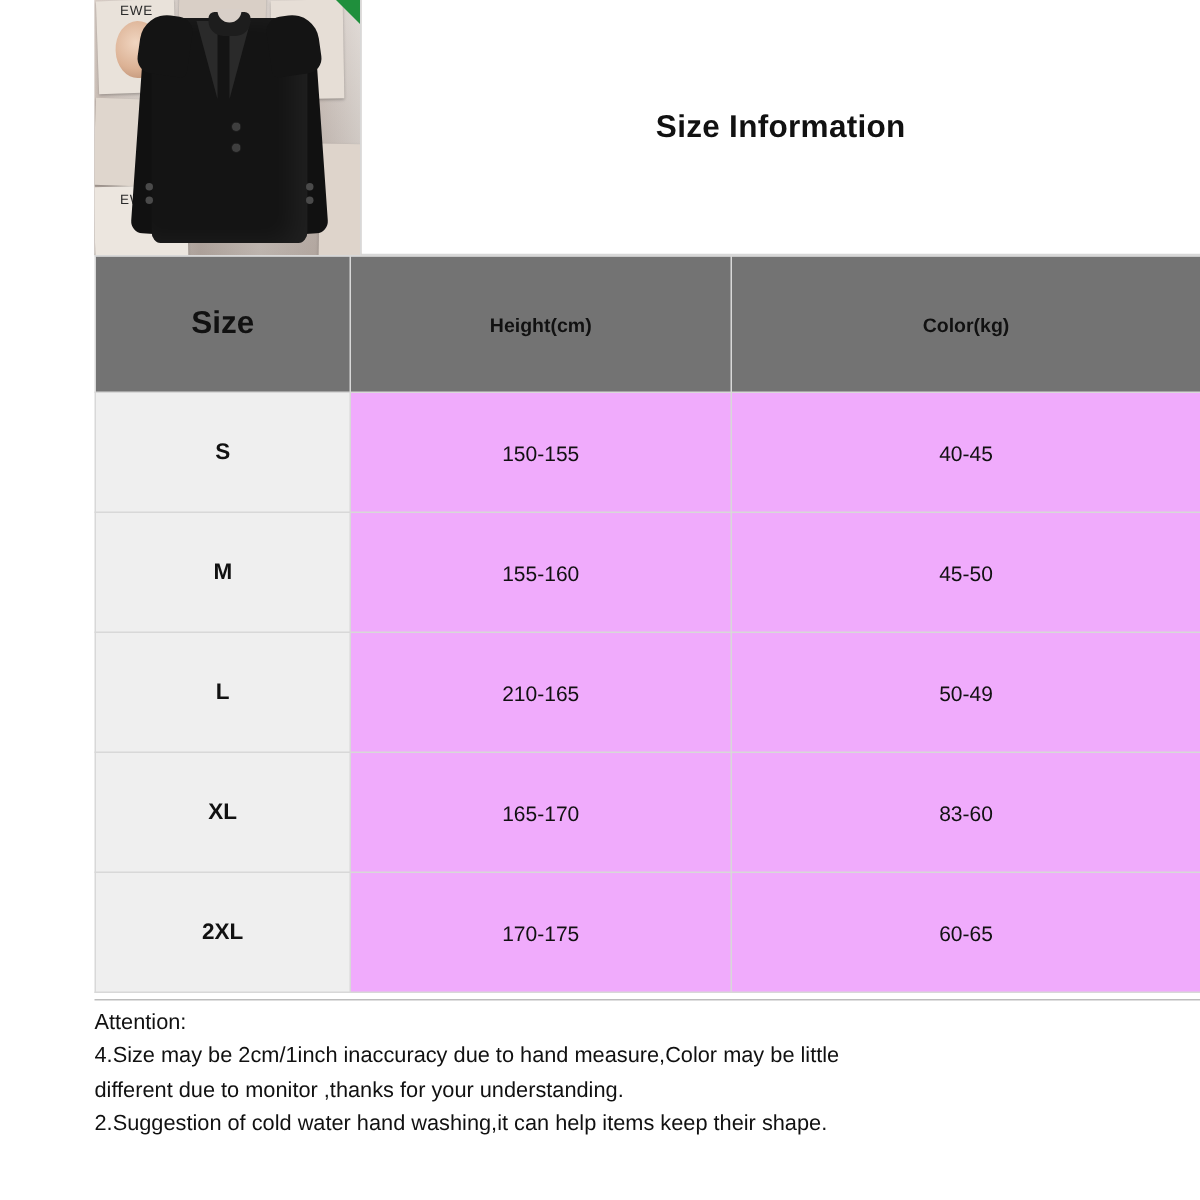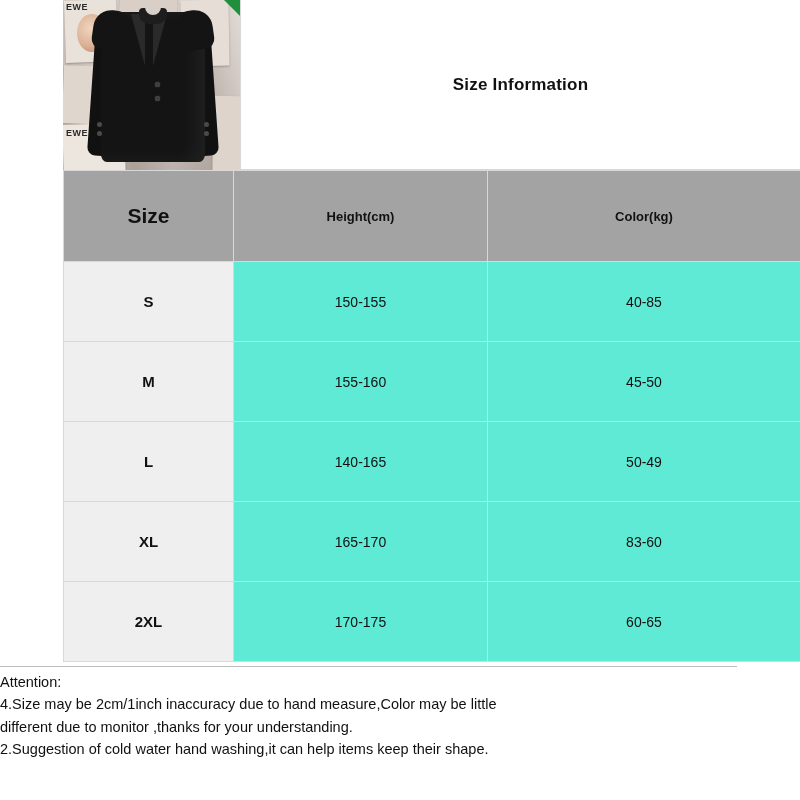--- a/index.html
+++ b/index.html
@@ -63,23 +63,23 @@
   .p6 { left: 150px;top: 96px;  width: 32px; height: 76px; transform: rotate(1deg); background:#ded4cb; }
   .face {
     position: absolute;
     border-radius: 50% 50% 48% 48%;
     background: radial-gradient(circle at 45% 38%, #f0d5c0 0%, #dcb295 60%, #b98d72 100%);
   }
   .f1 { left: 12px; top: 14px; width: 30px; height: 38px; }
   .f3 { left: 10px; top: 76px; width: 26px; height: 34px; }
   .photo-label {
     position: absolute;
-    left: 3px;
+    left: 17px;
     font-size: 9px;
-    font-weight: bold;
+    font-weight: normal;
     color: #2a2a2a;
     letter-spacing: .5px;
   }
   .lbl-top { top: 2px; }
   .lbl-bottom { top: 128px; }
 
   
   .blazer {
     position: absolute;
     left: 28px;
@@ -167,21 +167,21 @@
 
   .title-cell {
     flex: 1;
     display: flex;
     align-items: center;
     justify-content: center;
     background: #ffffff;
   }
   .title-cell h1 {
     margin: 12px;
-    font-size: 17px;
+    font-size: 21px;
     font-weight: bold;
     letter-spacing: .2px;
   }
 
   
   .size-table {
     width: 737px;
     margin-left: 63px;
     border-collapse: collapse;
     table-layout: fixed;
@@ -191,41 +191,42 @@
   .size-table col.c3 { width: 313px; }
 
   .size-table th, .size-table td {
     border: 1px solid #d8d8d8;
     text-align: center;
     vertical-align: middle;
     padding: 0;
   }
   .size-table thead th {
     height: 90px;
-    background: #a3a3a3;
+    background: #737373;
     font-size: 13px;
     font-weight: bold;
   }
   .size-table thead th.sizehead {
     font-size: 21px;
   }
   .size-table tbody td {
     height: 79px;
     font-size: 14px;
-    background: #5eead4;
+    background: #f0abfc;
   }
   .size-table tbody td.sizecell {
     font-weight: bold;
     font-size: 15px;
     background: #efefef;
   }
 
   
   .attention {
     width: 737px;
+    margin-left: 63px;
     margin-top: 4px;
     border-top: 1px solid #bdbdbd;
     padding-top: 4px;
     box-sizing: border-box;
   }
   .attention p {
     margin: 0;
     font-size: 14.5px;
     line-height: 1.55;
     color: #111111;
@@ -291,30 +292,30 @@
       <tr>
         <th class="sizehead">Size</th>
         <th>Height(cm)</th>
         <th>Color(kg)</th>
       </tr>
     </thead>
     <tbody>
       <tr>
         <td class="sizecell">S</td>
         <td>150-155</td>
-        <td>40-85</td>
+        <td>40-45</td>
       </tr>
       <tr>
         <td class="sizecell">M</td>
         <td>155-160</td>
         <td>45-50</td>
       </tr>
       <tr>
         <td class="sizecell">L</td>
-        <td>140-165</td>
+        <td>210-165</td>
         <td>50-49</td>
       </tr>
       <tr>
         <td class="sizecell">XL</td>
         <td>165-170</td>
         <td>83-60</td>
       </tr>
       <tr>
         <td class="sizecell">2XL</td>
         <td>170-175</td>

